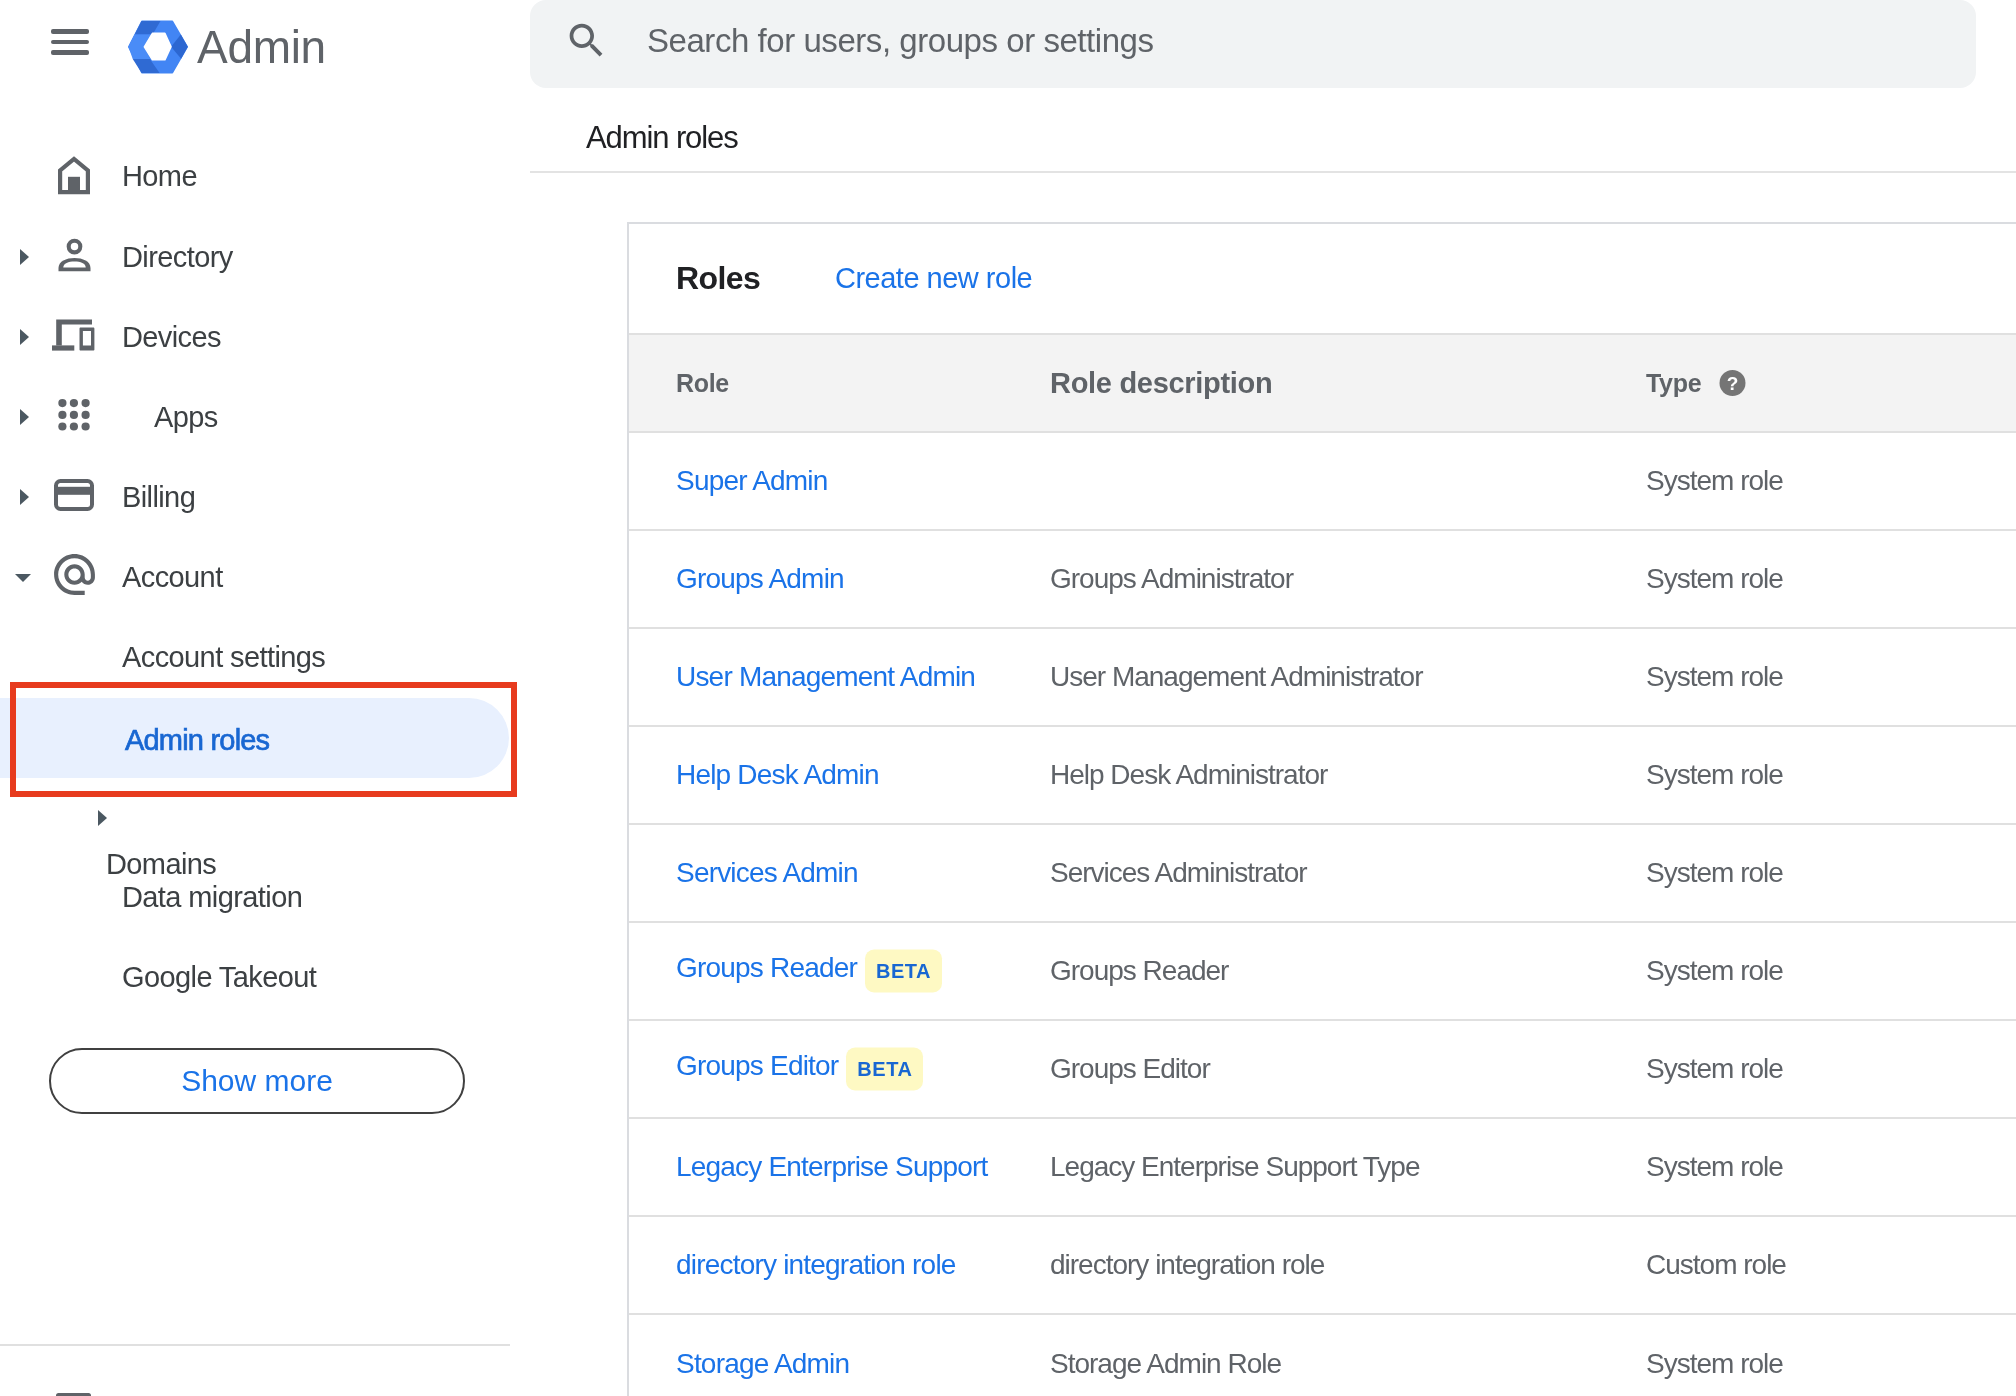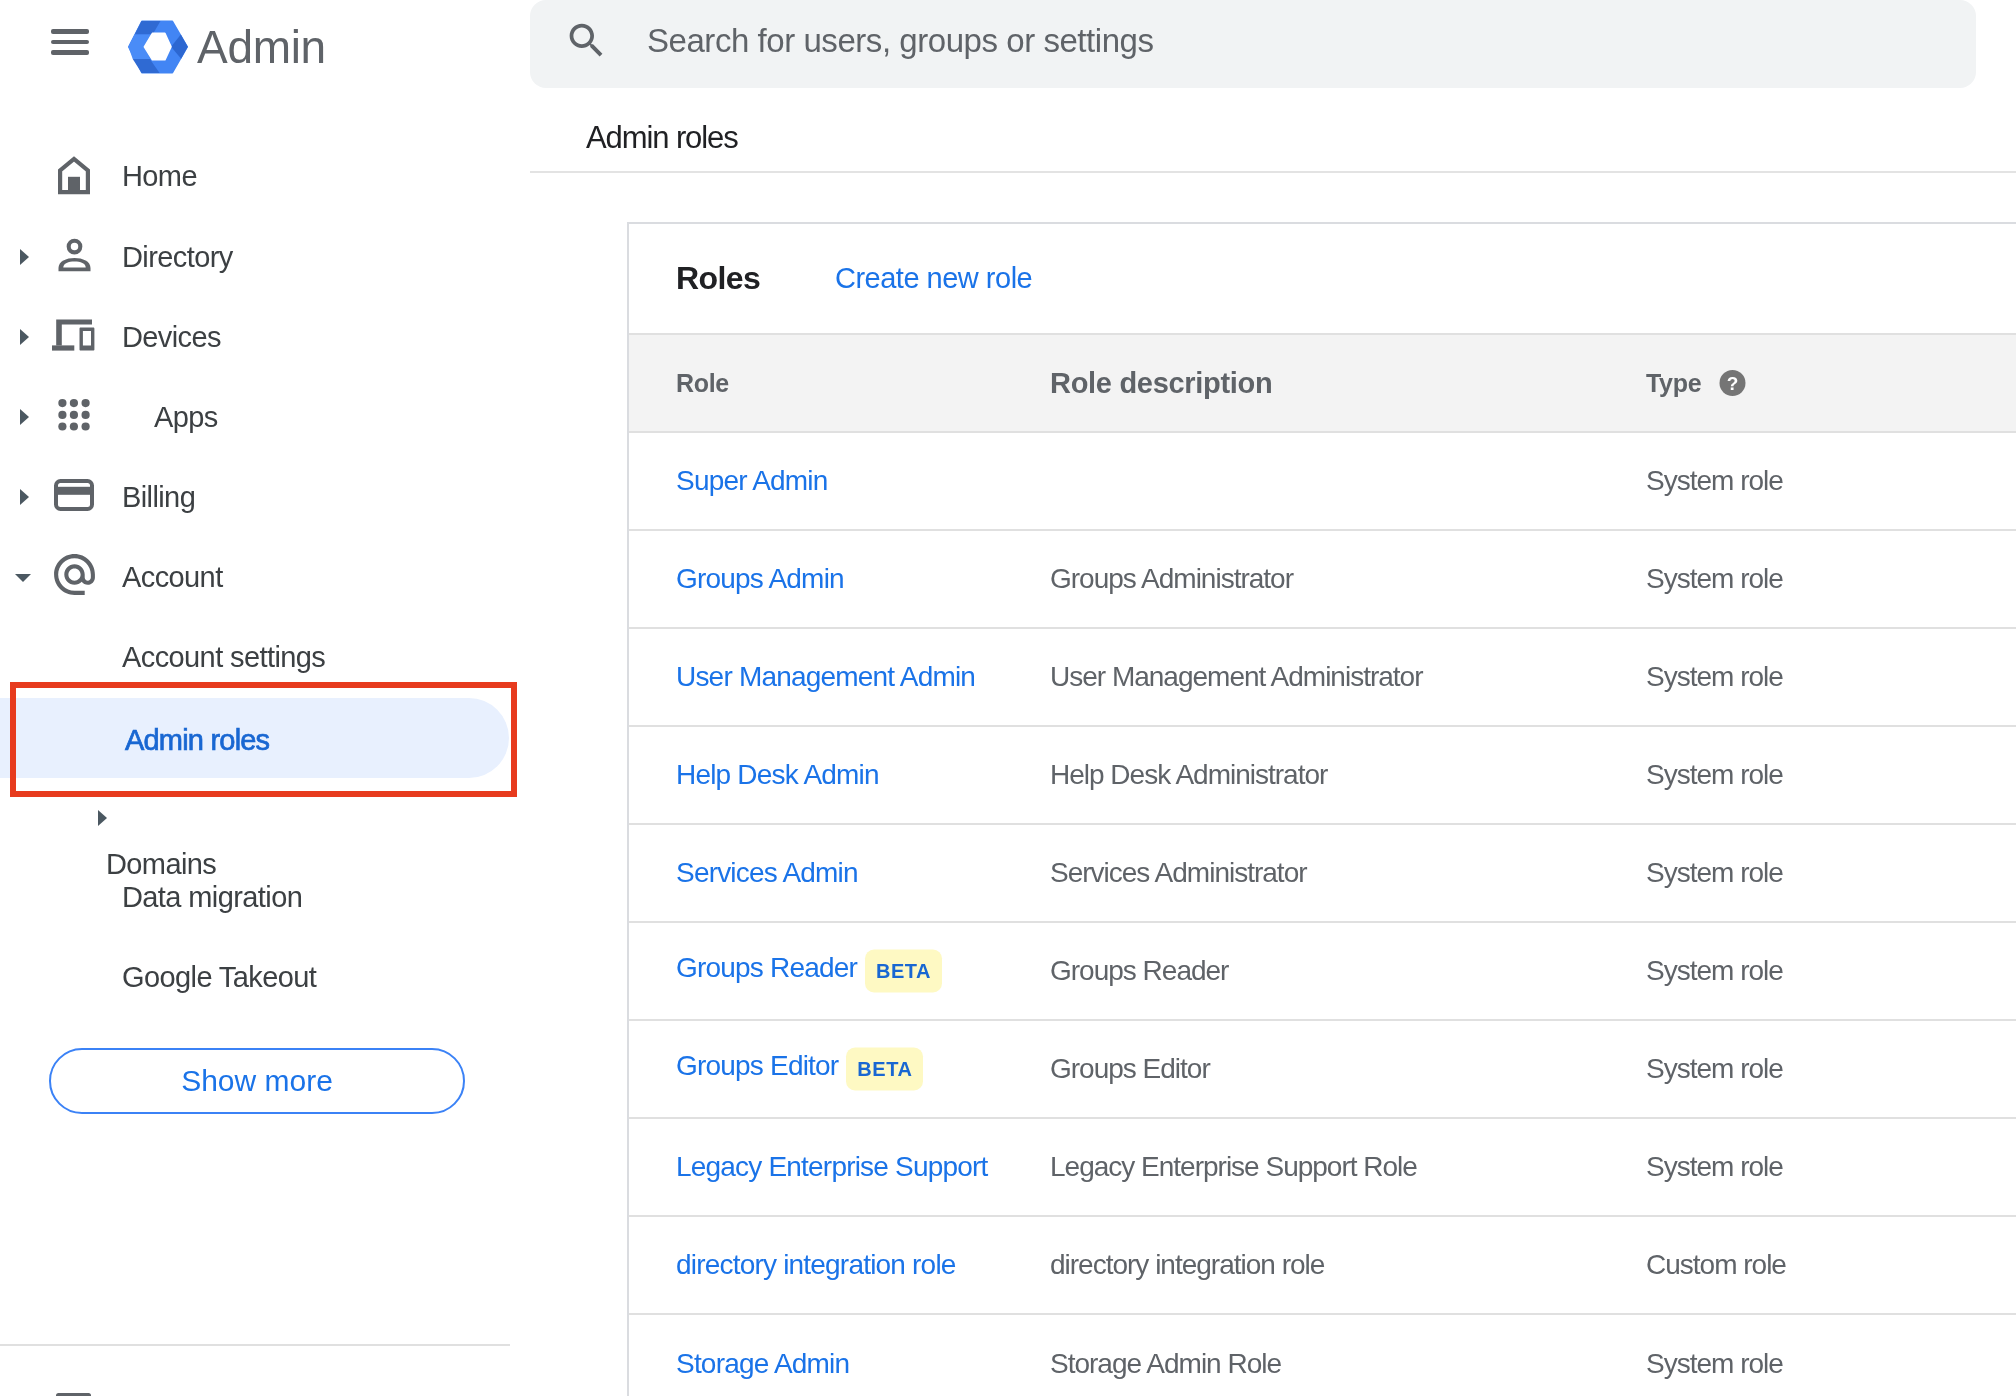--- a/index.html
+++ b/index.html
@@ -108,21 +108,21 @@
 <div class="abs nav-text" style="left:122px; top:657px; transform:translateY(-50%);">Account settings</div>
 
 <div class="abs" style="left:125px; top:740px; transform:translateY(-50%); font-size:29px; letter-spacing:-0.8px; color:#1967d2; -webkit-text-stroke:0.7px #1967d2;">Admin roles</div>
 
 <div class="abs caret-r" style="left:98px; top:809.6px;"></div>
 <div class="abs nav-text" style="left:106px; top:820px; transform:translateY(-50%);margin-top:44px;">Domains</div>
 
 <div class="abs nav-text" style="left:122px; top:897px; transform:translateY(-50%);">Data migration</div>
 <div class="abs nav-text" style="left:122px; top:977px; transform:translateY(-50%);">Google Takeout</div>
 
-<div class="abs" style="left:49px; top:1048px; width:416px; height:66px; border:2px solid #3b82f6; border-radius:34px; display:flex; align-items:center; justify-content:center; font-size:30px; color:#1a73e8;">Show more</div>
+<div class="abs" style="left:49px; top:1048px; width:416px; height:66px; border:2px solid #404040; border-radius:34px; display:flex; align-items:center; justify-content:center; font-size:30px; color:#1a73e8;">Show more</div>
 
 <div class="abs" style="left:0px; top:1344px; width:510px; height:2px; background:#e0e0e0;"></div>
 <div class="abs" style="left:56px; top:1393px; width:35px; height:8px; background:#5f6368; border-radius:2.5px 2.5px 0 0;"></div>
 
 <div class="abs" style="left:627px; top:222px; width:1391px; height:1176px; border-left:2px solid #dadce0; border-top:2px solid #dadce0; background:#fff;">
   <div style="position:absolute; left:47px; top:0; height:109px; display:flex; align-items:center; font-size:32px; font-weight:bold; letter-spacing:-0.6px; color:#202124;">Roles</div>
   <div style="position:absolute; left:206px; top:0; height:109px; display:flex; align-items:center; font-size:29px; letter-spacing:-0.5px; color:#1a73e8;">Create new role</div>
 
   <div style="position:absolute; left:0; top:109px; width:100%; height:100px; background:#f3f3f3; border-top:2px solid #e0e0e0; border-bottom:2px solid #e0e0e0;">
     <span class="c1 vc" style="color:#5f6368; font-weight:bold; font-size:25px; letter-spacing:-0.3px;">Role</span>
@@ -163,21 +163,21 @@
       <span class="c2 vc">Groups Reader</span>
       <span class="c3 vc">System role</span>
   </div>
   <div class="row" style="top:797px; height:98px;">
     <span class="c1 vc">Groups Editor<span class="chip">BETA</span></span>
       <span class="c2 vc">Groups Editor</span>
       <span class="c3 vc">System role</span>
   </div>
   <div class="row" style="top:895px; height:98px;">
     <span class="c1 vc">Legacy Enterprise Support</span>
-      <span class="c2 vc">Legacy Enterprise Support Role</span>
+      <span class="c2 vc">Legacy Enterprise Support Type</span>
       <span class="c3 vc">System role</span>
   </div>
   <div class="row" style="top:993px; height:98px;">
     <span class="c1 vc">directory integration role</span>
       <span class="c2 vc">directory integration role</span>
       <span class="c3 vc">Custom role</span>
   </div>
   <div class="row" style="top:1091px; height:98px; border-bottom:none;">
     <span class="c1 vc">Storage Admin</span>
       <span class="c2 vc">Storage Admin Role</span>

